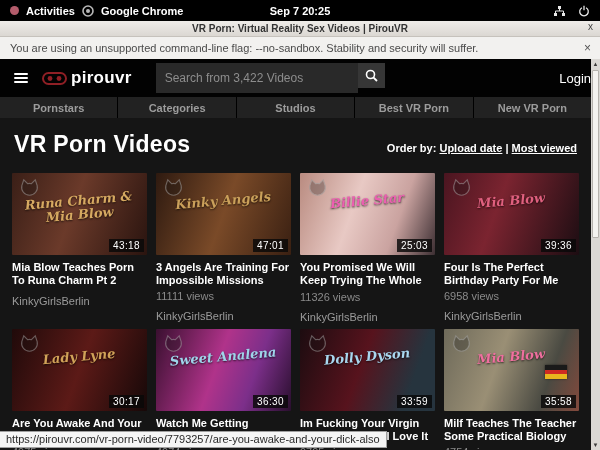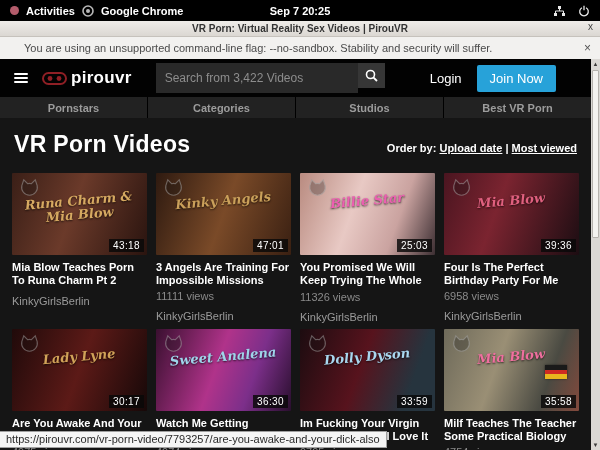--- a/index.html
+++ b/index.html
@@ -15,21 +15,21 @@
   .sys-clock{position:absolute;left:50%;transform:translateX(-50%)}
   .sys-right{display:flex;align-items:center;gap:12px}
 
   
   .titlebar{height:15px;background:linear-gradient(#efede9,#dbd7d2);border-bottom:1px solid #c6c2bc;
             display:flex;align-items:center;justify-content:center;position:relative;
             font-size:10px;font-weight:bold;color:#333}
   .titlebar-close{position:absolute;right:7px;top:0;font-size:10px;color:#444;font-weight:normal}
 
   
-  .warnbar{height:22px;background:#f2f1ef;display:flex;align-items:center;padding:0 24px;
+  .warnbar{height:22px;background:#f2f1ef;display:flex;align-items:center;padding:0 10px;
            font-size:11px;color:#4a4a4a;position:relative}
   .warn-close{position:absolute;right:9px;font-size:12px;color:#555}
 
   
   .viewport{position:absolute;top:59px;left:0;right:9px;bottom:0;background:#151515;overflow:hidden}
 
   .site-header{height:38px;background:#020202;display:flex;align-items:center;padding-left:14px}
   .hamburger{display:inline-block;margin-right:14px;cursor:pointer}
   .hamburger i{display:block;width:14px;height:2px;background:#fff;margin:2px 0;border-radius:1px}
   .logo{display:flex;align-items:center;gap:4px;cursor:pointer}
@@ -155,28 +155,28 @@
       <button class="search-btn">
         <span style="display:flex">
           <svg width="13" height="13" viewBox="0 0 13 13">
               <circle cx="5.5" cy="5.5" r="4" fill="none" stroke="#fff" stroke-width="1.6"></circle>
               <line x1="8.6" y1="8.6" x2="12" y2="12" stroke="#fff" stroke-width="1.8"></line>
             </svg>
         </span>
       </button>
     </span>
     <span class="login">Login</span>
-    <span class="join">Join Now</span>
   </div>
 
   <div class="nav">
     <span class="nav-item">Pornstars</span>
     <span class="nav-item">Categories</span>
     <span class="nav-item">Studios</span>
     <span class="nav-item">Best VR Porn</span>
+    <span class="nav-item">New VR Porn</span>
   </div>
 
   <div class="page-head">
     <h1 class="page-title">VR Porn Videos</h1>
     <span class="orderby">
       <span>Order by:</span>
       <span class="lnk">Upload date</span><span> | </span><span class="lnk">Most viewed</span>
     </span>
   </div>
 

